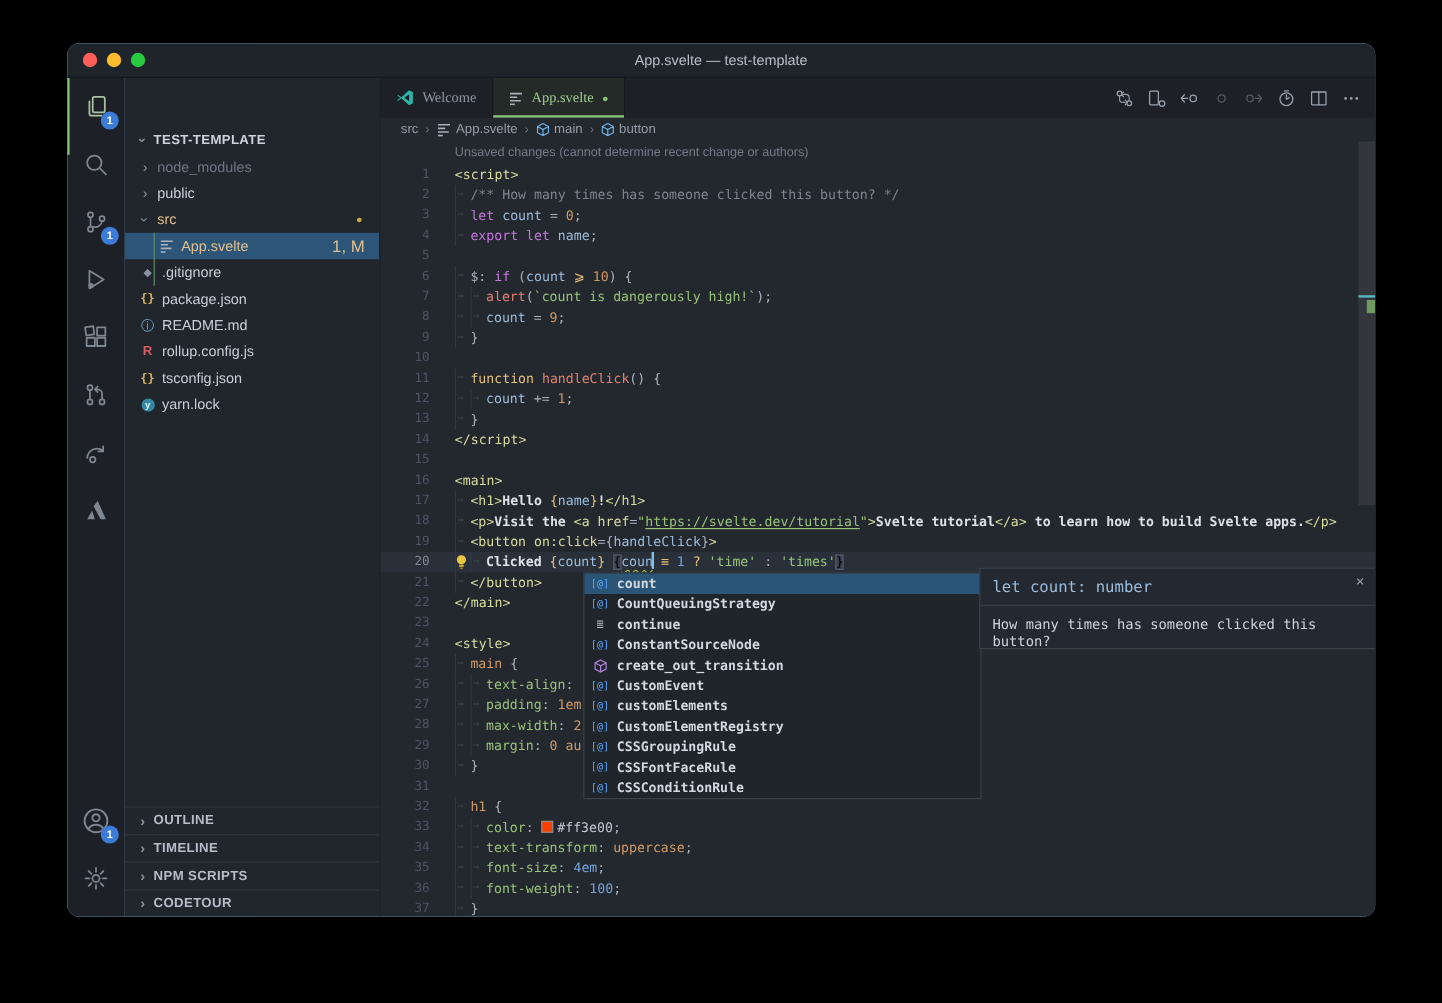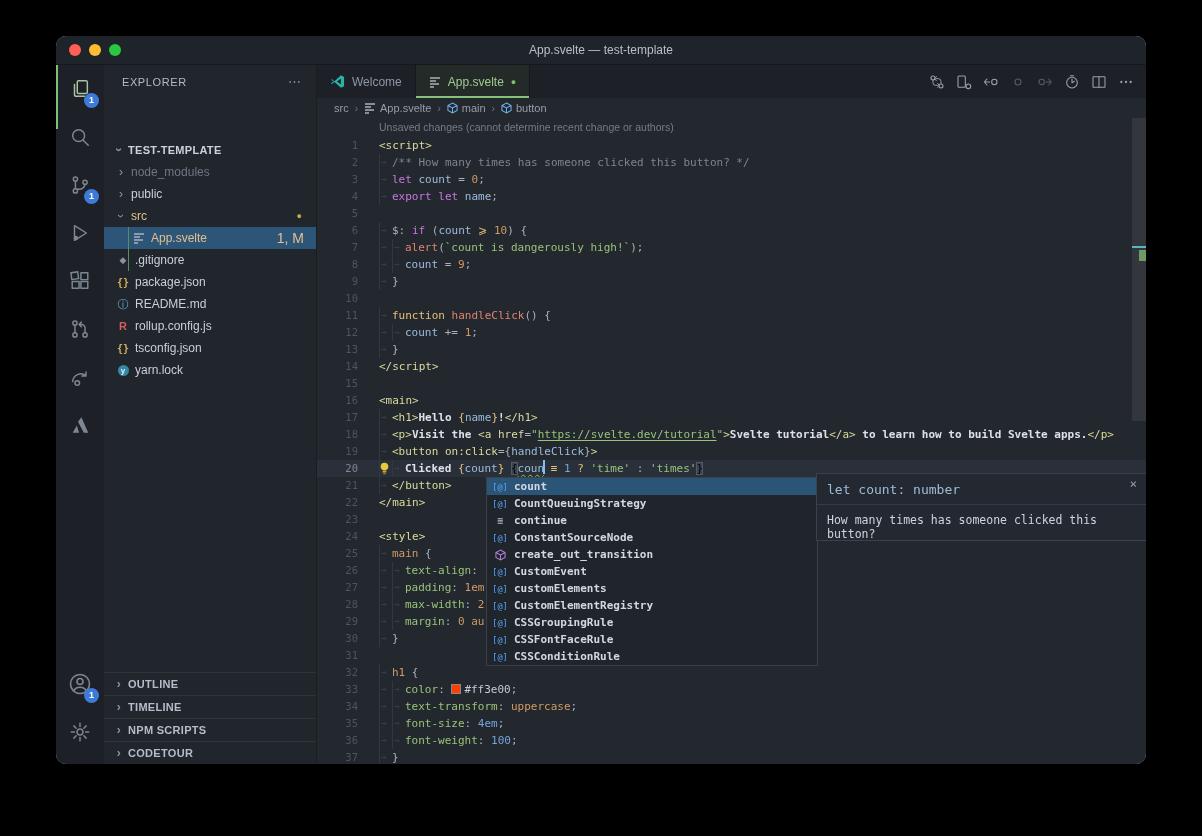--- a/index.html
+++ b/index.html
@@ -46,21 +46,21 @@
   .gi-ic{color:#8a93a2;font-size:9px;}
   .yarn-ic{width:11px;height:11px;border-radius:50%;background:#3488a3;color:#dff3f8;font-size:8px;line-height:11px;text-align:center;font-weight:700;}
   .tree-guide{position:absolute;left:24px;width:1px;background:#5f8a66;}
   .sb-sections{position:absolute;bottom:0;left:0;right:0;}
   .sb-sec{height:22px;display:flex;align-items:center;gap:4px;padding-left:10px;border-top:1px solid rgba(255,255,255,.07);
     color:#b6bdc9;font-size:11px;font-weight:700;letter-spacing:.3px;}
   
   .editorcol{flex:1;min-width:0;display:flex;flex-direction:column;background:#23272e;border-left:1px solid #1a1d22;position:relative;}
   .tabbar{height:33px;background:#1d2127;display:flex;align-items:stretch;flex:none;}
   .tab{display:flex;align-items:center;gap:7px;padding:0 13px;font-size:12px;color:#8e96a3;background:#1d2127;
-    border-right:1px solid #15181d;position:relative;}
+    border-right:1px solid #15181d;position:relative;font-family:Liberation Serif, serif;}
   .tab.active{background:#242a27;color:#9fca8f;}
   .tab.active::after{content:"";position:absolute;left:0;right:0;bottom:0;height:2px;background:#86c378;}
   .tab .moddot{color:#7fbf6f;font-size:9px;}
   .tab-actions{margin-left:auto;display:flex;align-items:center;gap:3px;padding-right:8px;}
   .ta-btn{width:24px;height:24px;display:flex;align-items:center;justify-content:center;color:#9aa1ad;}
   .ta-btn.dim{opacity:.45;}
   .breadcrumbs{height:20px;display:flex;align-items:center;padding-left:17px;gap:6px;font-size:11px;color:#969ea9;flex:none;}
   .bc-sep{color:#6f7683;font-size:10px;}
   .bc-item{display:flex;align-items:center;gap:4px;}
   
@@ -210,24 +210,20 @@
               <svg width="22" height="22" viewBox="0 0 24 24" fill="none" stroke="currentColor" stroke-width="1.6" stroke-linecap="round" stroke-linejoin="round">
                 <circle cx="12" cy="12" r="3.2"></circle>
                 <path d="M12 2.5 V6 M12 18 V21.5 M2.5 12 H6 M18 12 H21.5 M5.3 5.3 L7.8 7.8 M16.2 16.2 L18.7 18.7 M18.7 5.3 L16.2 7.8 M7.8 16.2 L5.3 18.7"></path>
               </svg>
             </span>
           </div>
         </div>
     </div>
 
     <div class="sidebar">
-      <div class="sb-header">
-        <span>EXPLORER</span>
-        <span class="dots">⋯</span>
-      </div>
       <div class="sb-root">
         <span class="chev down">›</span>
         <span>TEST-TEMPLATE</span>
       </div>
       <div class="tree" id="file-tree">
           <div class="trow dim">
             <span class="chev">›</span>
             <span class="lbl">node_modules</span>
           </div>
           <div class="trow">

